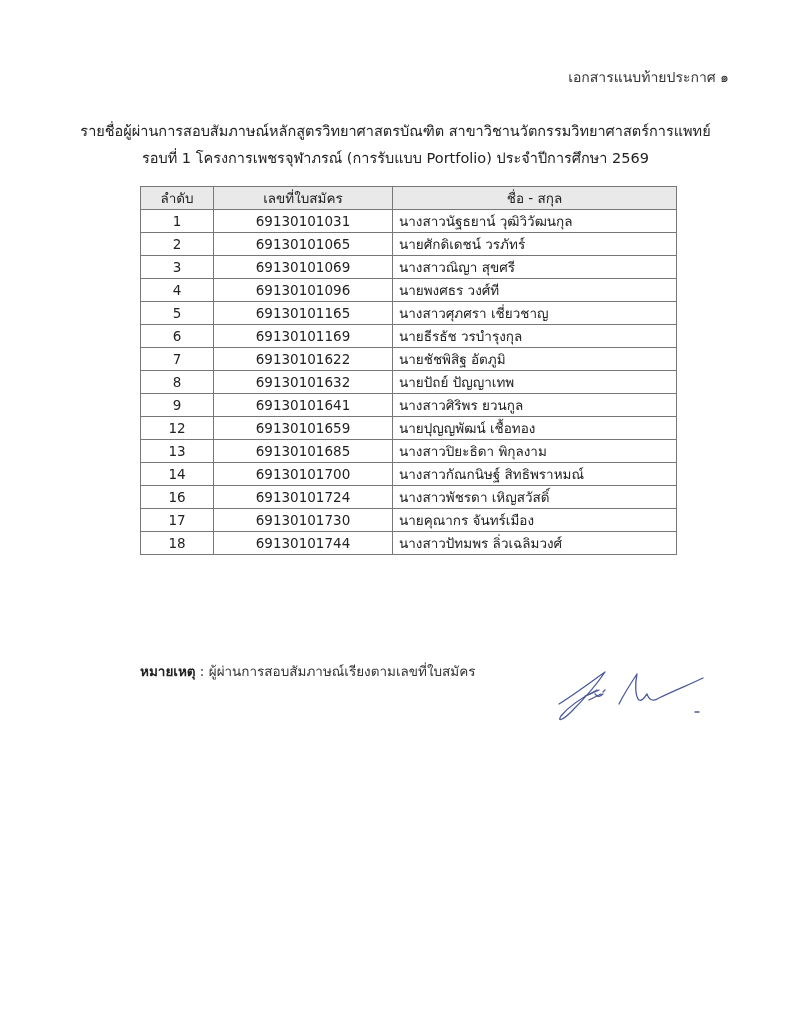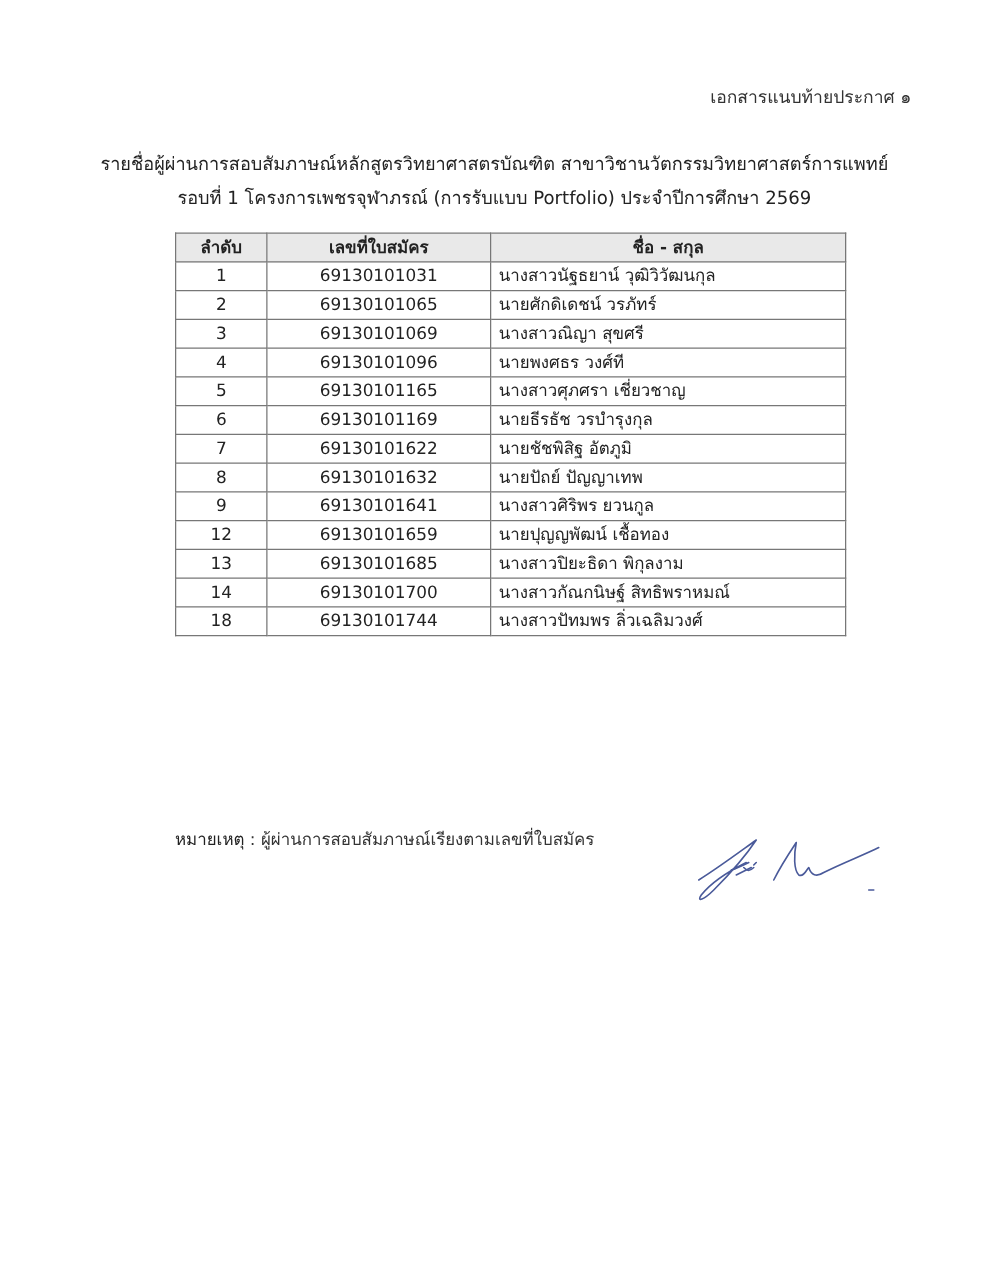--- a/index.html
+++ b/index.html
@@ -5,27 +5,27 @@
   html, body { margin: 0; padding: 0; background: #ffffff; }
   body { width: 791px; height: 1024px; position: relative; overflow: hidden;
          font-family: "DejaVu Sans", "Liberation Sans", sans-serif; color: #222; }
   .annex { position: absolute; right: 62px; top: 66px; font-size: 14px; color: #333; }
   .title { position: absolute; left: 0; width: 791px; text-align: center; font-size: 14.5px; color: #222; }
   .title.t1 { top: 119px; }
   .title.t2 { top: 146px; }
   table.list { position: absolute; left: 140px; top: 186px; width: 537px;
                border-collapse: collapse; font-size: 13.5px; }
   table.list th, table.list td { border: 1px solid #777; height: 22px; padding: 0; line-height: 22px; }
-  table.list th { background: #e9e9e9; font-weight: bold; color: #222; }
+  table.list th { background: #e9e9e9; font-weight: normal; color: #222; }
   .c1 { width: 72px; text-align: center; }
   .c2 { width: 178px; text-align: center; }
   .c3 { text-align: left; padding-left: 6px !important; margin-top: 20px; }
   th.c3 { text-align: center; padding-left: 0 !important; }
   .note { position: absolute; left: 140px; top: 660px; font-size: 13.5px; color: #333; }
-  .note b { font-weight: normal; color: #222; }
+  .note b { font-weight: bold; color: #222; }
   .sig { position: absolute; left: 545px; top: 660px; width: 165px; height: 70px; }
 </style>
 </head>
 <body>
 
 <div class="annex">เอกสารแนบท้ายประกาศ ๑</div>
 
 <div class="title t1">รายชื่อผู้ผ่านการสอบสัมภาษณ์หลักสูตรวิทยาศาสตรบัณฑิต สาขาวิชานวัตกรรมวิทยาศาสตร์การแพทย์</div>
 <div class="title t2">รอบที่ 1 โครงการเพชรจุฬาภรณ์ (การรับแบบ Portfolio) ประจำปีการศึกษา 2569</div>
 
@@ -92,20 +92,30 @@
         <td class="c1">13</td>
         <td class="c2">69130101685</td>
         <td class="c3">นางสาวปิยะธิดา พิกุลงาม</td>
       </tr>
       <tr>
         <td class="c1">14</td>
         <td class="c2">69130101700</td>
         <td class="c3">นางสาวกัณกนิษฐ์ สิทธิพราหมณ์</td>
       </tr>
       <tr>
+        <td class="c1">16</td>
+        <td class="c2">69130101724</td>
+        <td class="c3">นางสาวพัชรดา เหิญสวัสดิ์</td>
+      </tr>
+      <tr>
+        <td class="c1">17</td>
+        <td class="c2">69130101730</td>
+        <td class="c3">นายคุณากร จันทร์เมือง</td>
+      </tr>
+      <tr>
         <td class="c1">18</td>
         <td class="c2">69130101744</td>
         <td class="c3">นางสาวปัทมพร ลิ่วเฉลิมวงศ์</td>
       </tr>
     </tbody>
 </table>
 
 <div class="note">
   <b>หมายเหตุ</b><span> : </span><span>ผู้ผ่านการสอบสัมภาษณ์เรียงตามเลขที่ใบสมัคร</span>
 </div>

